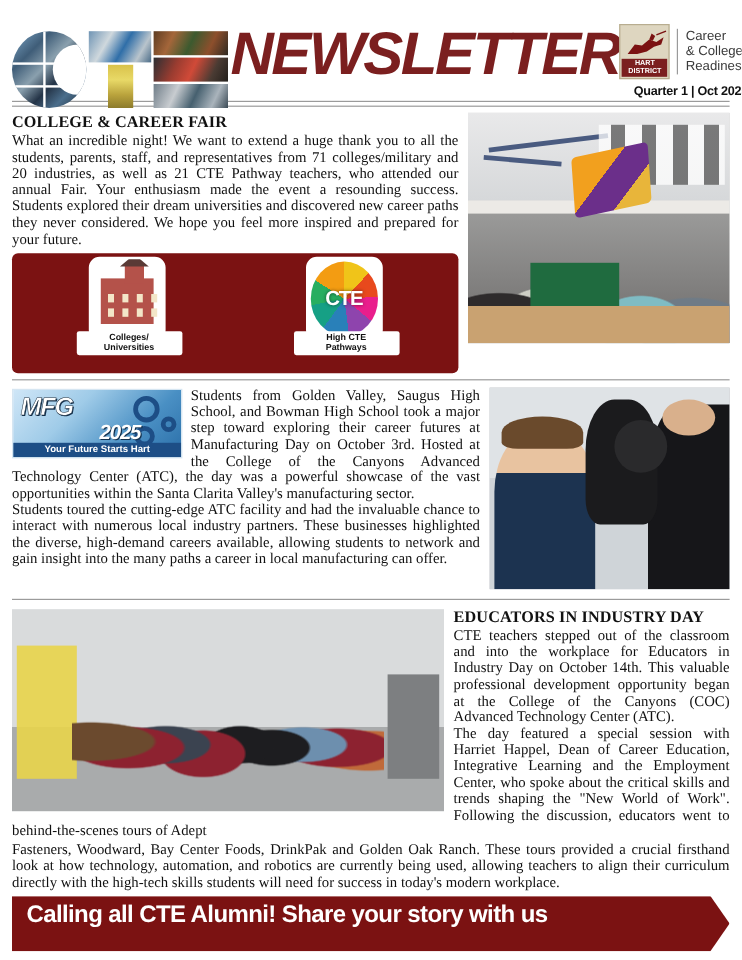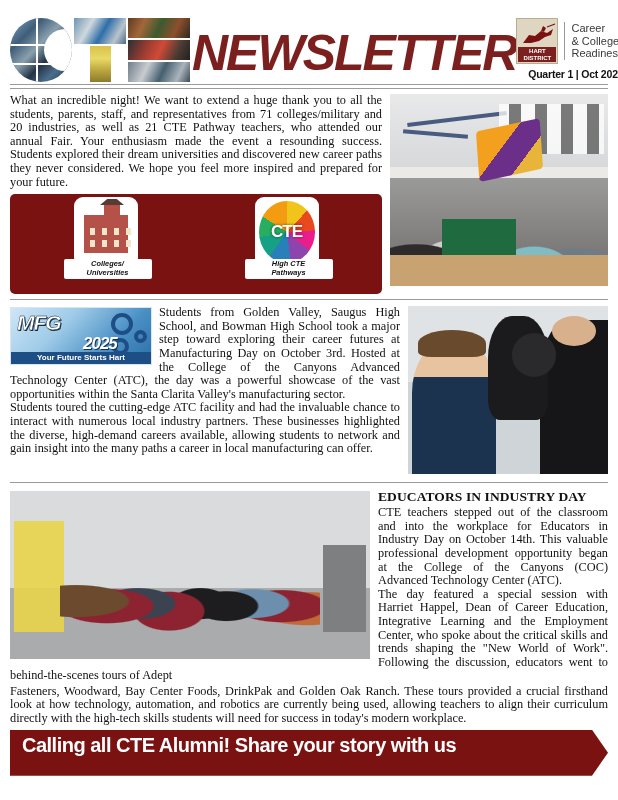--- a/index.html
+++ b/index.html
@@ -7,21 +7,21 @@
   body {
     font-family:"Liberation Serif", serif;
     background:#ffffff;
     color:#111;
     position:relative;
     overflow:hidden;
   }
   .page { width:618px; height:800px; position:relative; padding:0 10px; }
 
   
-  .masthead { display:flex; align-items:flex-end; height:82px; padding-top:6px; }
+  .masthead { display:flex; align-items:flex-start; height:82px; padding-top:20px; }
   .cte-logo { display:flex; align-items:flex-end; height:70px; gap:2px; }
   .ltr { position:relative; }
   
   .ltr-c {
     width:62px; height:64px; border-radius:50%;
     background:
       linear-gradient(135deg,#7fa8c8 0%,#3f5d78 26%,#8aa0ae 45%,#243447 62%,#4b6e8c 78%,#1d2c3a 100%);
     position:relative; overflow:hidden;
   }
   .ltr-c:after {
@@ -135,21 +135,20 @@
   .panel .art {
     width:64px; height:70px; margin:0 auto; border-radius:9px;
     border:2px solid #fff; overflow:hidden; position:relative; background:#fff;
   }
   .panel .cap {
     position:relative; margin:-8px auto 12px; width:88px;
     background:#fff; border-radius:2px;
     font-family:"Liberation Sans", sans-serif;
     font-weight:bold; font-size:7.4px; line-height:8.4px; color:#111;
     padding:1px 0 2px;
-    font-style:italic;
   }
   
   .p-campus { background:linear-gradient(180deg,#bfe6f5 0 58%,#8dc972 58% 100%); }
   .p-campus .bld { position:absolute; left:8px; right:8px; bottom:12px; height:38px; background:#b4524a; }
   .p-campus .twr { position:absolute; left:28px; bottom:46px; width:16px; height:16px; background:#b4524a; }
   .p-campus .roof{ position:absolute; left:24px; bottom:60px; width:0; height:0;
      border-left:12px solid transparent; border-right:12px solid transparent; border-bottom:10px solid #5a3a36; }
   .p-campus .win { position:absolute; width:5px; height:7px; background:#f3e6c8; }
   
   .p-dod { background:#1d3f7a; }
@@ -291,20 +290,21 @@
       </div>
       <div class="quarter">Quarter 1 | Oct 2025</div>
     </div>
   </div>
 
   <div class="rule-top"></div>
   <div class="rule-under"></div>
 
   <div class="sec row1">
     <div class="col-l">
+      <div class="sec-title">COLLEGE &amp; CAREER FAIR</div>
       <div class="body-txt">What an incredible night! We want to extend a huge thank you to all the students, parents, staff, and representatives from 71 colleges/military and 20 industries, as well as 21 CTE Pathway teachers, who attended our annual Fair. Your enthusiasm made the event a resounding success. Students explored their dream universities and discovered new career paths they never considered. We hope you feel more inspired and prepared for your future.</div>
 
       <div class="panels">
         <div class="panel">
           <div class="art p-campus">
             <span class="bld"></span>
               <span class="twr"></span>
               <span class="roof"></span>
             <span class="win" style="left:14px;bottom:30px"></span>
             <span class="win" style="left:26px;bottom:30px"></span>

